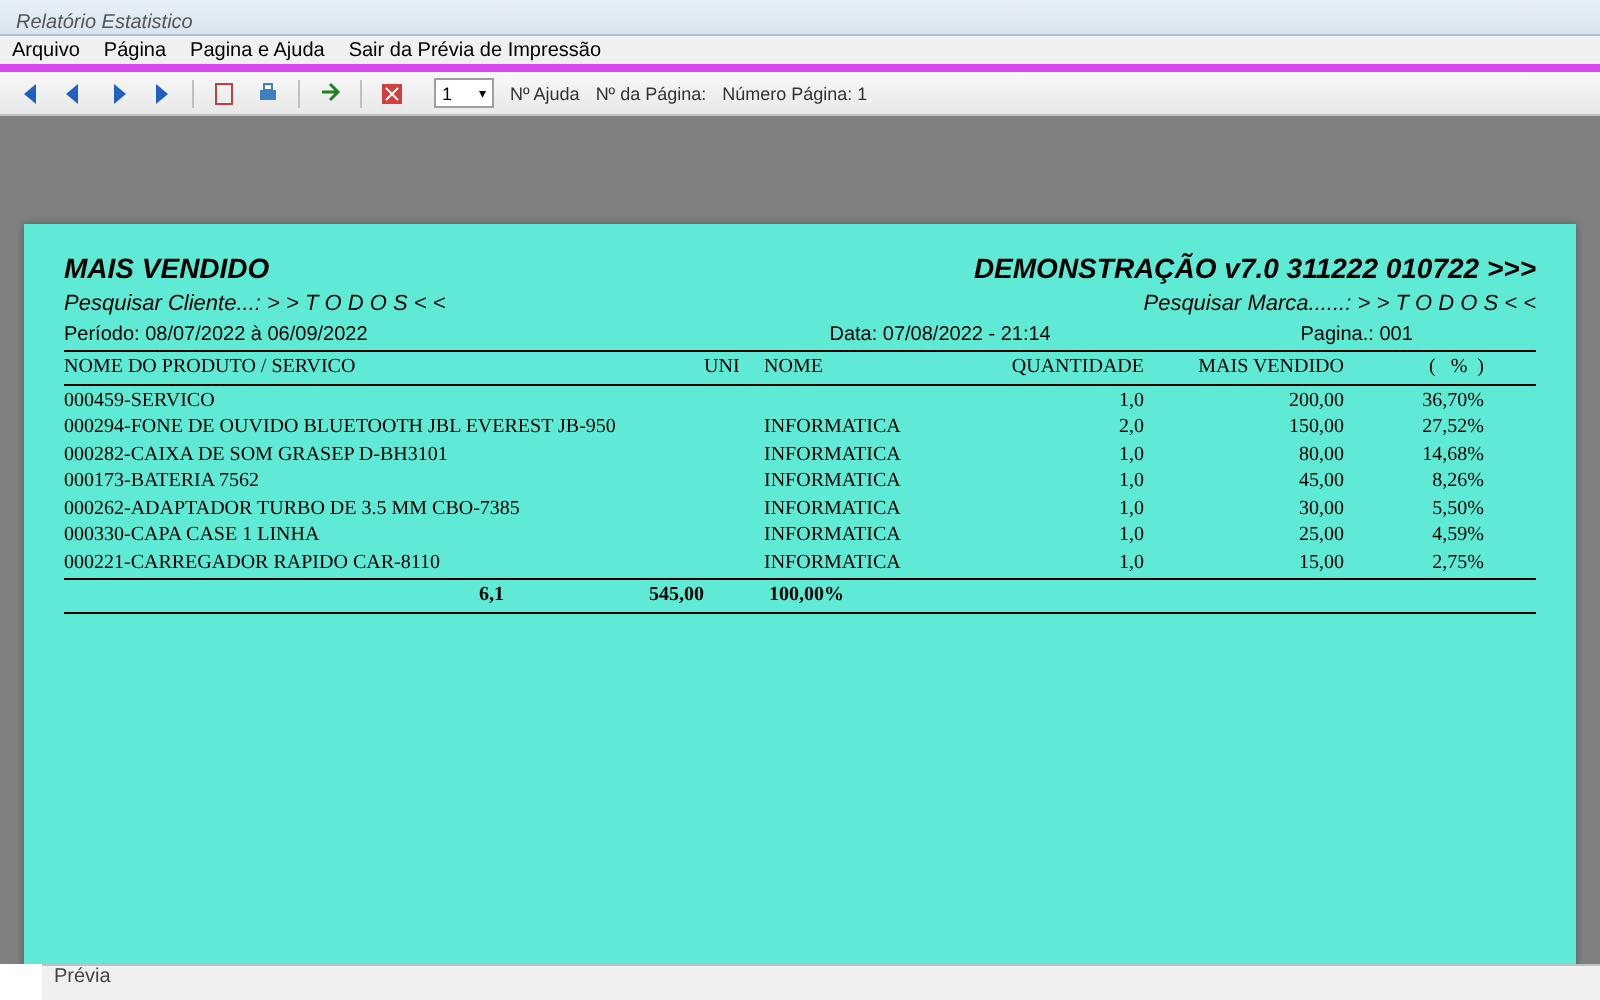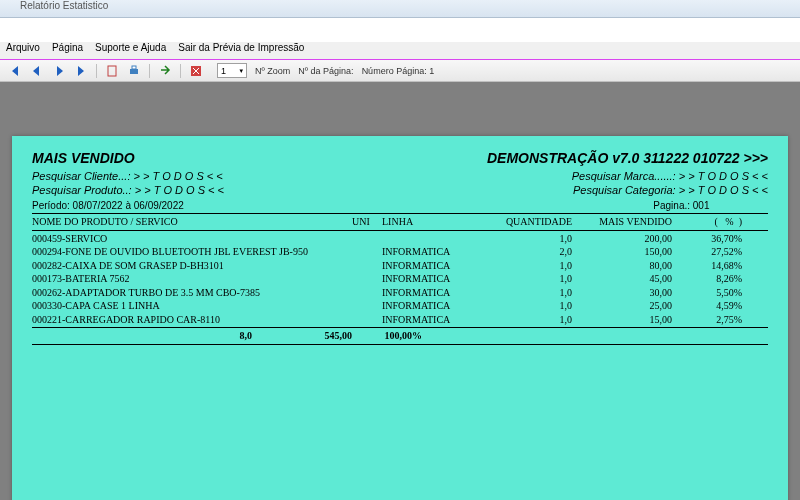--- a/index.html
+++ b/index.html
@@ -9,35 +9,35 @@
   background: #fff;
   width: 800px;
   height: 500px;
   overflow: hidden;
 }
 .titlebar {
   height: 18px;
   background: linear-gradient(to bottom, #e8f0f8, #d8e4f0);
   border-bottom: 1px solid #b0c0d0;
   display: flex;
-  align-items: flex-start;
-  padding: 0 20px;
+  align-items: flex-end;
+  padding: 0 8px;
   font-size: 10px;
   color: #555;
+  font-style: italic;
 }
 .menubar {
   height: 18px;
   background: #f0f0f0;
-  border-bottom: 1px solid #d946ef;
-  display: flex;
-  align-items: flex-start;
+  border-bottom: 4px solid #d946ef;
+  display: flex;
+  align-items: center;
   padding: 0 6px;
   font-size: 10px;
   gap: 12px;
-  margin-top: 24px;
 }
 .menubar span { cursor: default; }
 .toolbar {
   height: 22px;
   background: linear-gradient(to bottom, #f8f8f8, #e8e8e8);
   border-bottom: 1px solid #c0c0c0;
   display: flex;
   align-items: center;
   padding: 0 6px;
   gap: 4px;
@@ -96,21 +96,21 @@
   gap: 12px;
 }
 .period-row {
   display: flex;
   font-size: 10px;
   margin-top: 4px;
   margin-bottom: 2px;
 }
 .period-row .pleft { flex: 1.3; }
 .period-row .pmid { flex: 0.8; }
-.period-row .pright { text-align: center; flex: 0.4; }
+.period-row .pright { text-align: left; flex: 0.4; }
 hr.thick { border: none; border-top: 1.5px solid #000; margin: 1px 0; }
 hr.thin { border: none; border-top: 1px solid #000; margin: 1px 0; }
 .table {
   font-family: Liberation Serif, serif;
   font-size: 10px;
   line-height: 1.35;
   white-space: pre;
 }
 .theader { display: flex; }
 .trow { display: flex; }
@@ -118,37 +118,38 @@
 .c-uni  { flex: 0 0 30px; }
 .c-grp  { flex: 0 0 100px; }
 .c-qtd  { flex: 0 0 90px; text-align: right; }
 .c-val  { flex: 0 0 100px; text-align: right; }
 .c-pct  { flex: 0 0 70px; text-align: right; }
 .statusbar {
   height: 18px;
   background: #f0f0f0;
   border-top: 1px solid #c0c0c0;
   display: flex;
-  align-items: flex-end;
+  align-items: flex-start;
   padding: 0 6px;
   font-size: 10px;
   color: #444;
+  margin-left: 21px;
 }
 </style>
 </head>
 <body>
 
 <div class="titlebar">
   <span>Relatório Estatistico</span>
 </div>
 
 <div class="menubar">
   <span>Arquivo</span>
   <span>Página</span>
-  <span>Suporte e Ajuda</span>
+  <span>Pagina e Ajuda</span>
   <span>Sair da Prévia de Impressão</span>
 </div>
 
 <div class="toolbar">
   <div class="tbtn">
       <svg width="12" height="10">
         <path d="M1 0v10M3 5l6-5v10z" fill="#2060c0"></path>
       </svg>
     </div>
   <div class="tbtn">
@@ -188,59 +189,56 @@
   <div class="tbtn">
       <svg width="10" height="10">
         <rect width="10" height="10" fill="#d04040"></rect>
         <path d="M2 2l6 6M8 2l-6 6" stroke="#fff"></path>
       </svg>
     </div>
   <div class="zoom-box">
       <span>1</span>
       <span style="margin-left:auto;font-size:7px">▾</span>
     </div>
-  <span class="tlabel">Nº Zoom</span>
+  <span class="tlabel">Nº Ajuda</span>
   <span class="tlabel" style="">Nº da Página:</span>
   <span class="tlabel">Número Página: 1</span>
 </div>
 
 <div class="page-area">
   <div class="sheet">
     <div class="rtitle-row">
       <span>MAIS VENDIDO</span>
       <span>DEMONSTRAÇÃO v7.0 311222 010722 &gt;&gt;&gt;</span>
     </div>
     <div class="filter-row">
       <span><span>Pesquisar Cliente...:</span> <span>&gt; &gt;  T O D O S  &lt; &lt;</span></span>
       <span><span>Pesquisar Marca......:</span> <span>&gt; &gt;  T O D O S  &lt; &lt;</span></span>
     </div>
-    <div class="filter-row">
-      <span><span>Pesquisar Produto..:</span> <span>&gt; &gt;  T O D O S  &lt; &lt;</span></span>
-      <span><span>Pesquisar Categoria:</span> <span>&gt; &gt;  T O D O S  &lt; &lt;</span></span>
-    </div>
     <div class="period-row">
       <span class="pleft">Período: 08/07/2022 à 06/09/2022</span>
+      <span class="pmid">Data: 07/08/2022 - 21:14</span>
       <span class="pright">Pagina.: 001</span>
     </div>
     <hr class="thick">
     <div class="table theader">
       <span class="c-prod">NOME DO PRODUTO / SERVICO</span>
       <span class="c-uni">UNI</span>
-      <span class="c-grp">LINHA</span>
+      <span class="c-grp">NOME</span>
       <span class="c-qtd">QUANTIDADE</span>
       <span class="c-val">MAIS VENDIDO</span>
       <span class="c-pct">(   %  )</span>
     </div>
     <hr class="thin">
     <div id="rows" class="table"><div class="trow"><span class="c-prod">000459-SERVICO</span><span class="c-uni"></span><span class="c-grp"></span><span class="c-qtd">1,0</span><span class="c-val">200,00</span><span class="c-pct">36,70%</span></div><div class="trow"><span class="c-prod">000294-FONE DE OUVIDO BLUETOOTH JBL EVEREST JB-950</span><span class="c-uni"></span><span class="c-grp">INFORMATICA</span><span class="c-qtd">2,0</span><span class="c-val">150,00</span><span class="c-pct">27,52%</span></div><div class="trow"><span class="c-prod">000282-CAIXA DE SOM GRASEP D-BH3101</span><span class="c-uni"></span><span class="c-grp">INFORMATICA</span><span class="c-qtd">1,0</span><span class="c-val">80,00</span><span class="c-pct">14,68%</span></div><div class="trow"><span class="c-prod">000173-BATERIA 7562</span><span class="c-uni"></span><span class="c-grp">INFORMATICA</span><span class="c-qtd">1,0</span><span class="c-val">45,00</span><span class="c-pct">8,26%</span></div><div class="trow"><span class="c-prod">000262-ADAPTADOR TURBO DE 3.5 MM CBO-7385</span><span class="c-uni"></span><span class="c-grp">INFORMATICA</span><span class="c-qtd">1,0</span><span class="c-val">30,00</span><span class="c-pct">5,50%</span></div><div class="trow"><span class="c-prod">000330-CAPA CASE 1 LINHA</span><span class="c-uni"></span><span class="c-grp">INFORMATICA</span><span class="c-qtd">1,0</span><span class="c-val">25,00</span><span class="c-pct">4,59%</span></div><div class="trow"><span class="c-prod">000221-CARREGADOR RAPIDO CAR-8110</span><span class="c-uni"></span><span class="c-grp">INFORMATICA</span><span class="c-qtd">1,0</span><span class="c-val">15,00</span><span class="c-pct">2,75%</span></div></div>
     <hr class="thin">
     <div class="table trow" style="font-weight:bold">
       <span class="c-uni"></span>
       <span class="c-grp"></span>
-      <span class="c-qtd">8,0</span>
+      <span class="c-qtd">6,1</span>
       <span class="c-val">545,00</span>
       <span class="c-pct">100,00%</span>
     </div>
     <hr class="thick">
   </div>
 </div>
 
 <div class="statusbar">
   <span>Prévia</span>
 </div>

